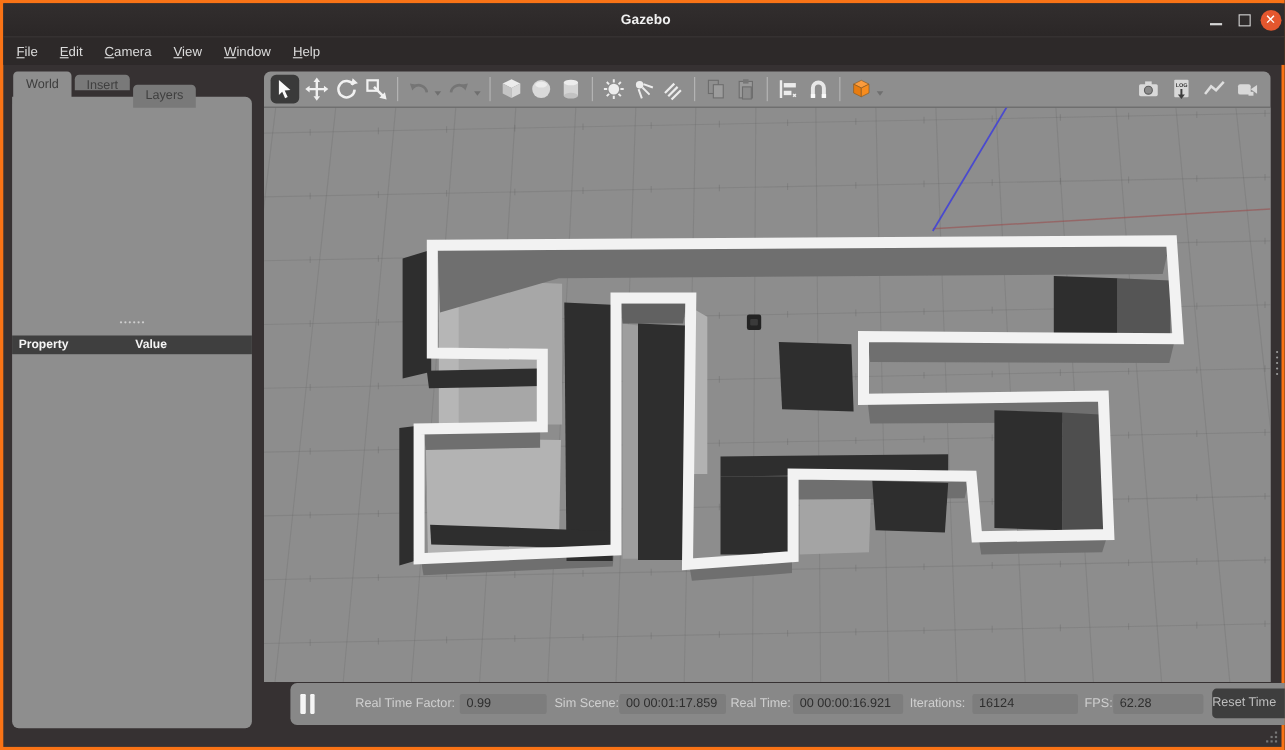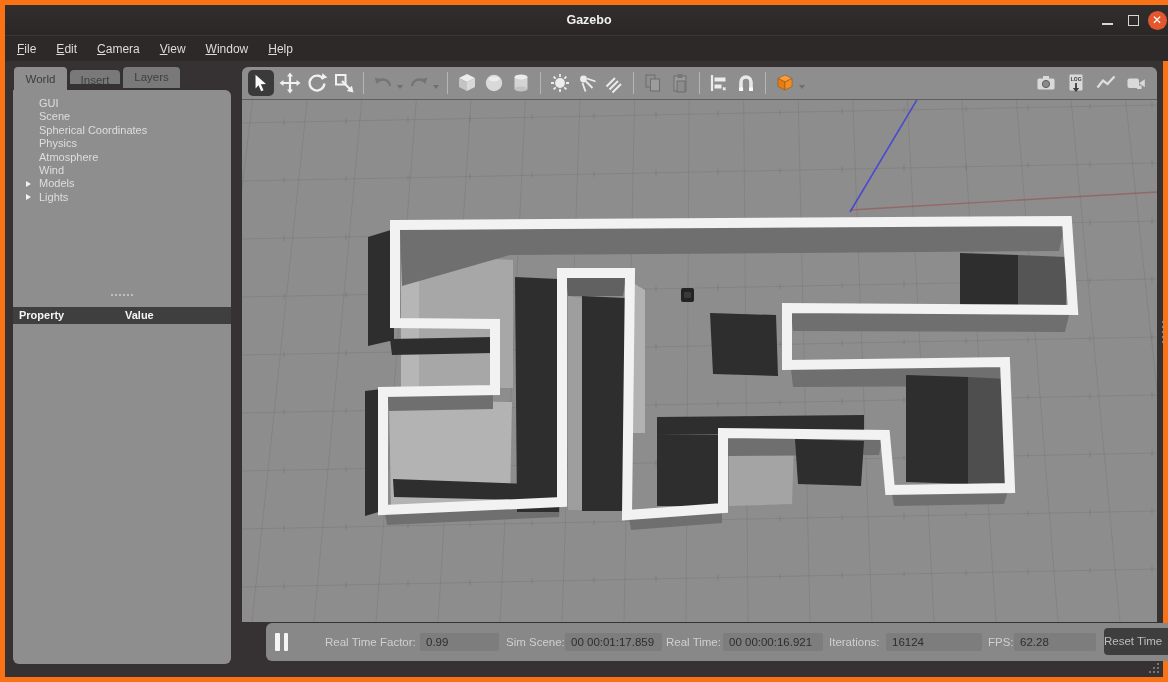--- a/index.html
+++ b/index.html
@@ -1,37 +1,37 @@
 <!DOCTYPE html>
 <html><head>
 <meta charset="utf-8">
 <style>
   html,body{margin:0;padding:0;background:#1b1818;}
   body{width:1168px;height:682px;position:relative;font-family:"Liberation Sans","DejaVu Sans",sans-serif;overflow:hidden;}
-  .window{position:absolute;inset:0;background:#363132;border:5px solid #f97316;box-sizing:border-box;}
+  .window{position:absolute;inset:0;background:#363132;border:3px solid #f97316;box-sizing:border-box;}
   
   .titlebar{position:absolute;left:0;top:0;width:1168px;height:30px;background:linear-gradient(#322e2e,#2b2727);}
   .title{position:absolute;left:0;right:0;top:0;height:30px;line-height:30px;text-align:center;color:#f0f0f0;font-size:12.5px;font-weight:bold;}
   .win-btn{position:absolute;top:0;height:30px;display:flex;align-items:center;justify-content:center;}
   .btn-min{right:56px;width:20px;}
   .btn-min .bar{width:11px;height:2px;background:#d6d6d6;margin-top:8px;}
   .btn-max{right:30px;width:20px;}
   .btn-max .sq{width:9px;height:9px;border:1.5px solid #d6d6d6;background:transparent;}
   .btn-close{right:5px;width:22px;}
   .btn-close .circ{width:19px;height:19px;border-radius:50%;background:#e4572e;color:#fff;font-size:12px;font-weight:bold;line-height:19px;text-align:center;font-family:"DejaVu Sans",sans-serif;}
   
   .menubar{position:absolute;left:0;top:30px;width:1168px;height:26px;background:#2d2929;border-top:1px solid #393535;display:flex;align-items:center;padding-left:10px;box-sizing:border-box;gap:16px;}
   .menu-item{display:inline-block;color:#dcdcdc;font-size:12px;padding:2px 2px;cursor:default;}
   .menu-item::first-letter{text-decoration:underline;}
   
   .sidepanel{position:absolute;left:8px;top:62px;width:218px;height:597px;}
   .tab{position:absolute;border-radius:4px 4px 0 0;font-size:11.5px;text-align:center;color:#3d3d3d;}
   .tab.active{left:1px;top:0;width:53px;height:24px;line-height:24px;background:#8e8e8e;z-index:3;}
   .tab.t1{left:57px;top:3px;width:50px;height:14px;line-height:21px;background:#797979;color:#3f3f3f;z-index:2;}
-  .tab.t2{left:110px;top:0;width:57px;height:21px;line-height:21px;background:#797979;color:#3f3f3f;z-index:2;}
+  .tab.t2{left:110px;top:12px;width:57px;height:21px;line-height:21px;background:#797979;color:#3f3f3f;z-index:2;}
   .panel-body{position:absolute;left:0;top:23px;width:218px;height:574px;background:#8e8e8e;border-radius:0 6px 6px 6px;}
   .tree{position:absolute;left:0;top:7px;width:218px;}
   .tree-item{position:relative;height:13.4px;line-height:13.4px;font-size:11px;color:#dedede;padding-left:26px;}
   .tree-item .arrow{position:absolute;left:13px;top:3.2px;width:0;height:0;border-left:5px solid #f2f2f2;border-top:3.5px solid transparent;border-bottom:3.5px solid transparent;}
   .tree-splitter{position:absolute;left:0;top:201px;width:218px;height:8px;display:flex;align-items:center;justify-content:center;gap:2px;}
   .tree-splitter i{width:2px;height:2px;background:#cfcfcf;border-radius:50%;display:block;}
   .prop-header{position:absolute;left:0;top:217px;width:218px;height:17px;background:#3f3f3f;}
   .prop-header span{position:absolute;top:0;height:17px;line-height:17px;font-size:11px;font-weight:bold;color:#f4f4f4;}
   .prop-header .ph1{left:6px;}
   .prop-header .ph2{left:112px;}
@@ -89,30 +89,20 @@
     <span class="menu-item">View</span>
     <span class="menu-item">Window</span>
     <span class="menu-item">Help</span>
   </div>
 
   <div class="sidepanel">
     <div class="tab active">World</div>
     <div class="tab t1">Insert</div>
     <div class="tab t2">Layers</div>
     <div class="panel-body">
-      <div class="tree">
-        <div class="tree-item">GUI</div>
-        <div class="tree-item">Scene</div>
-        <div class="tree-item">Spherical Coordinates</div>
-        <div class="tree-item">Physics</div>
-        <div class="tree-item">Atmosphere</div>
-        <div class="tree-item">Wind</div>
-        <div class="tree-item"><i class="arrow"></i><span>Models</span></div>
-        <div class="tree-item"><i class="arrow"></i><span>Lights</span></div>
-      </div>
       <div class="tree-splitter">
           <i></i>
           <i></i>
           <i></i>
           <i></i>
           <i></i>
           <i></i>
         </div>
       <div class="prop-header">
         <span class="ph1">Property</span>

